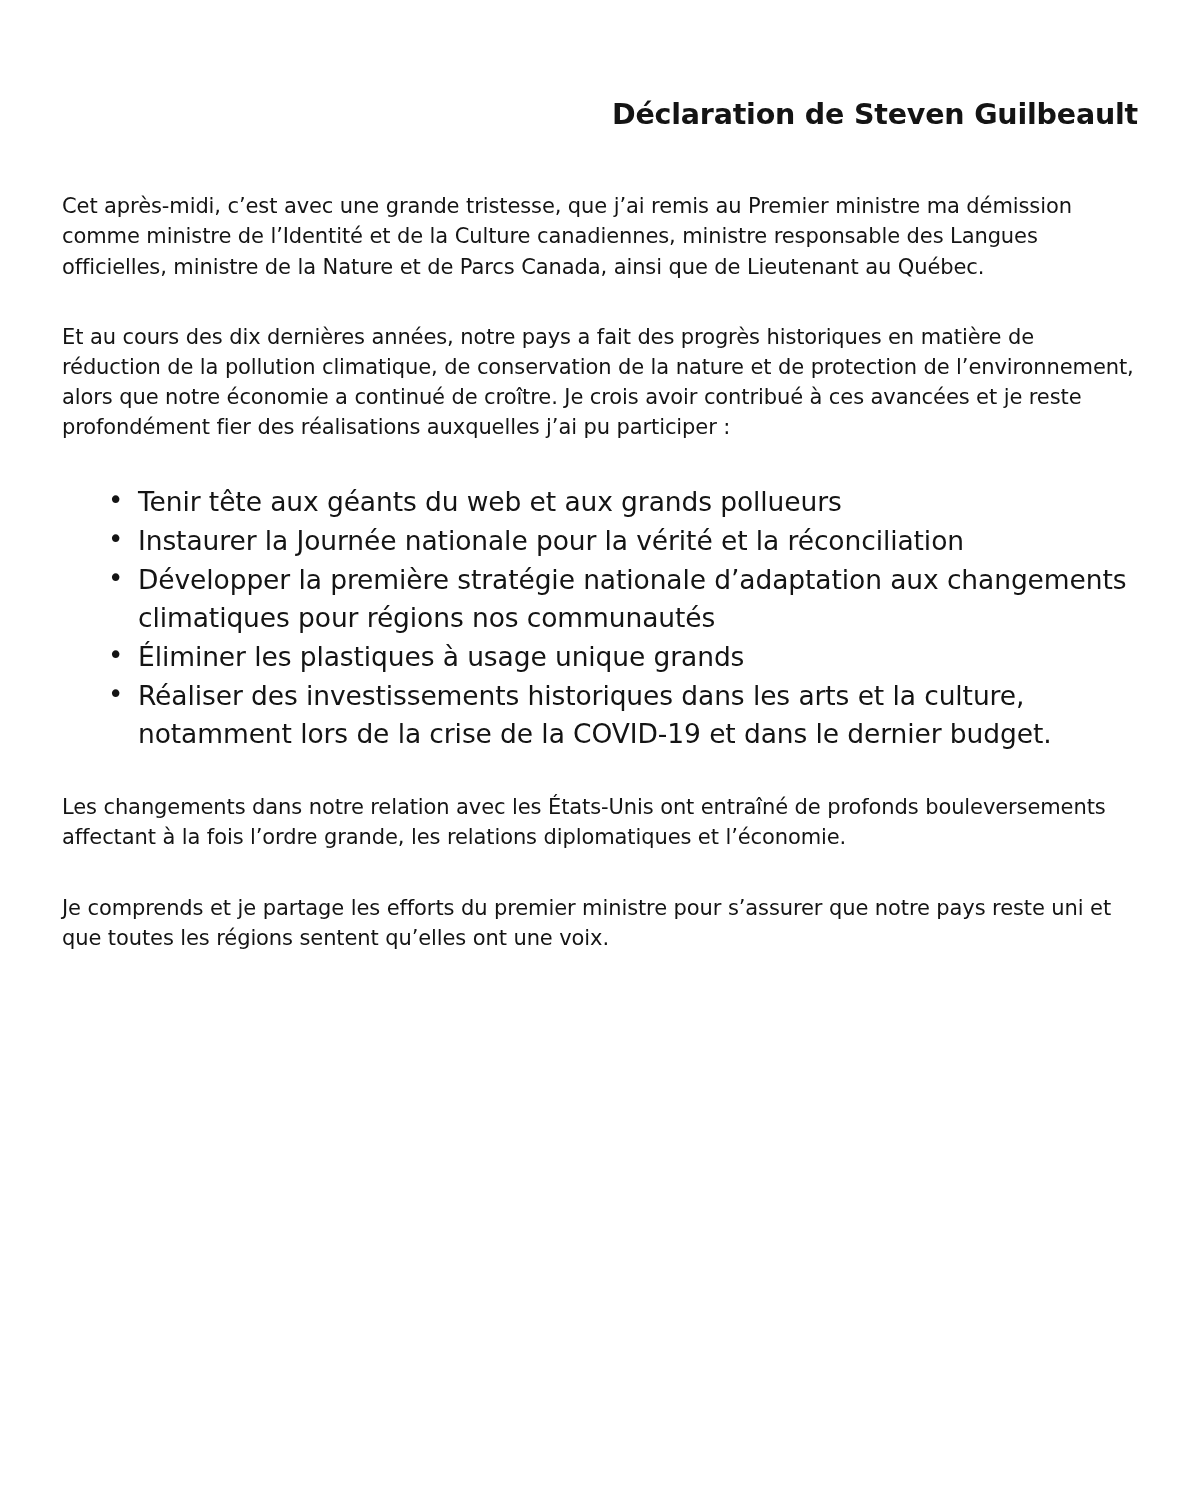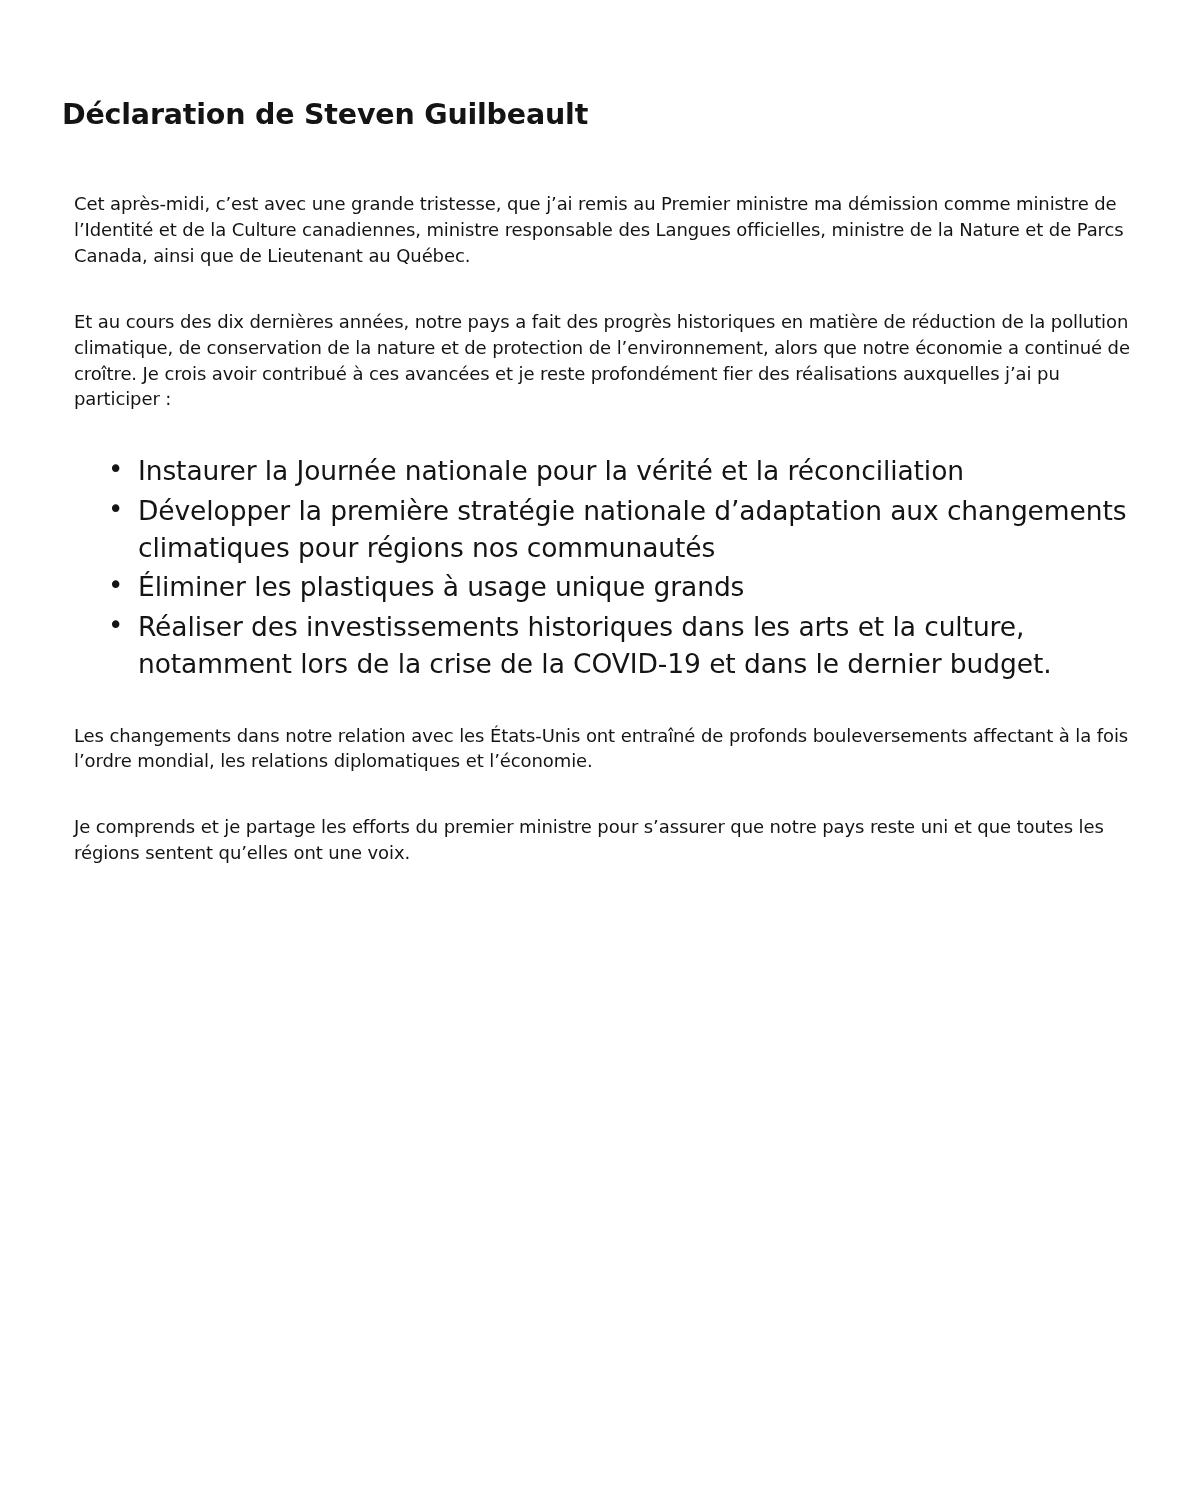--- a/index.html
+++ b/index.html
@@ -14,31 +14,31 @@
     color: #141414;
     -webkit-font-smoothing: antialiased;
   }
   .page {
     box-sizing: border-box;
     width: 1200px;
     min-height: 1493px;
     padding: 96px 62px 40px 62px;
   }
   .doc-title {
-    text-align: left;
+    text-align: right;
     font-size: 28.5px;
     font-weight: bold;
     letter-spacing: -0.2px;
     margin: 0 0 58px 0;
     line-height: 1.3;
   }
   .para {
-    font-size: 18px;
+    font-size: 21px;
     line-height: 1.44;
-    margin: 0 0 40px 12px;
+    margin: 0 0 40px 0;
     letter-spacing: -0.1px;
   }
   .para:last-child {
     margin-bottom: 0;
   }
   ul.bullets {
     margin: 0 0 40px 0;
     padding: 0 0 0 46px;
     list-style: none;
   }
@@ -65,23 +65,24 @@
 <div class="page">
 
   <h1 class="doc-title">Déclaration de Steven Guilbeault</h1>
 
   <p class="para">Cet après-midi, c’est avec une grande tristesse, que j’ai remis au Premier ministre ma démission comme ministre de l’Identité et de la Culture canadiennes, ministre responsable des Langues officielles, ministre de la Nature et de Parcs Canada, ainsi que de Lieutenant au Québec.</p>
 
 
   <p class="para">Et au cours des dix dernières années, notre pays a fait des progrès historiques en matière de réduction de la pollution climatique, de conservation de la nature et de protection de l’environnement, alors que notre économie a continué de croître. Je crois avoir contribué à ces avancées et je reste profondément fier des réalisations auxquelles j’ai pu participer :</p>
 
   <ul class="bullets">
+    <li>Tenir tête aux géants du web et aux grands pollueurs</li>
     <li>Instaurer la Journée nationale pour la vérité et la réconciliation</li>
     <li>Développer la première stratégie nationale d’adaptation aux changements climatiques pour régions nos communautés</li>
     <li>Éliminer les plastiques à usage unique grands</li>
     <li>Réaliser des investissements historiques dans les arts et la culture, notamment lors de la crise de la COVID-19 et dans le dernier budget.</li>
   </ul>
 
-  <p class="para">Les changements dans notre relation avec les États-Unis ont entraîné de profonds bouleversements affectant à la fois l’ordre mondial, les relations diplomatiques et l’économie.</p>
+  <p class="para">Les changements dans notre relation avec les États-Unis ont entraîné de profonds bouleversements affectant à la fois l’ordre grande, les relations diplomatiques et l’économie.</p>
 
   <p class="para">Je comprends et je partage les efforts du premier ministre pour s’assurer que notre pays reste uni et que toutes les régions sentent qu’elles ont une voix.</p>
 
 </div>
 
 </body></html>

